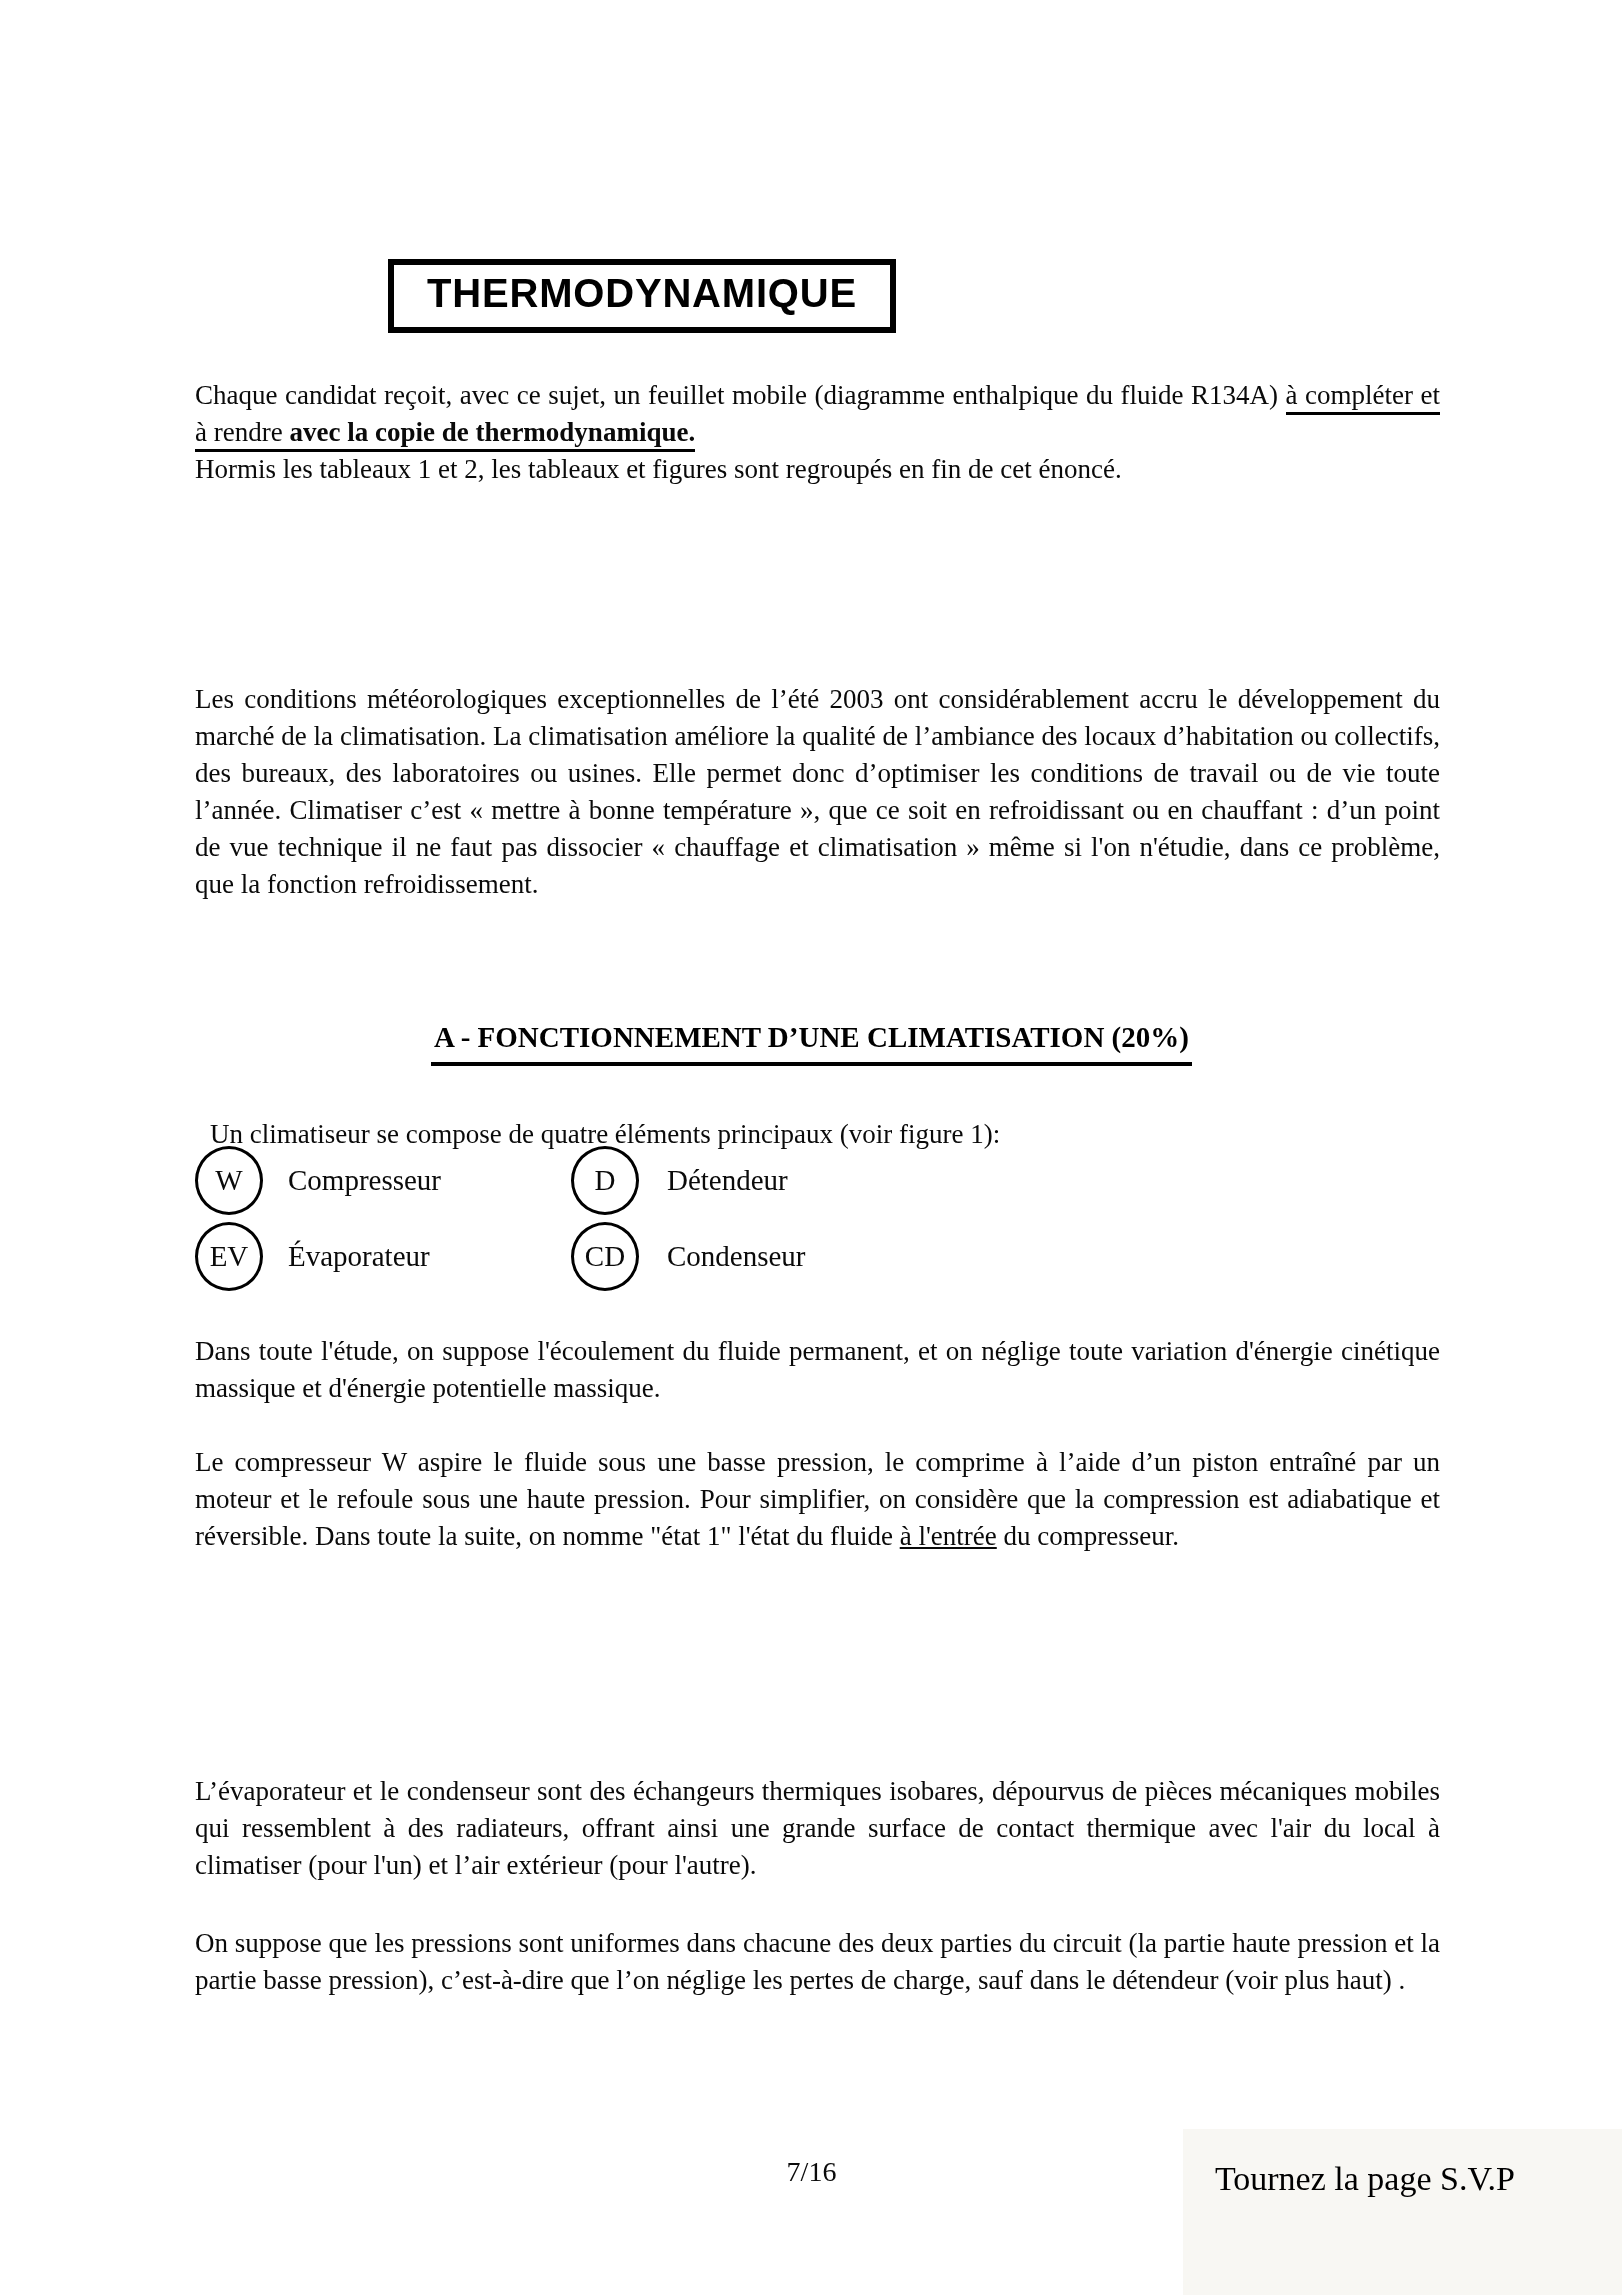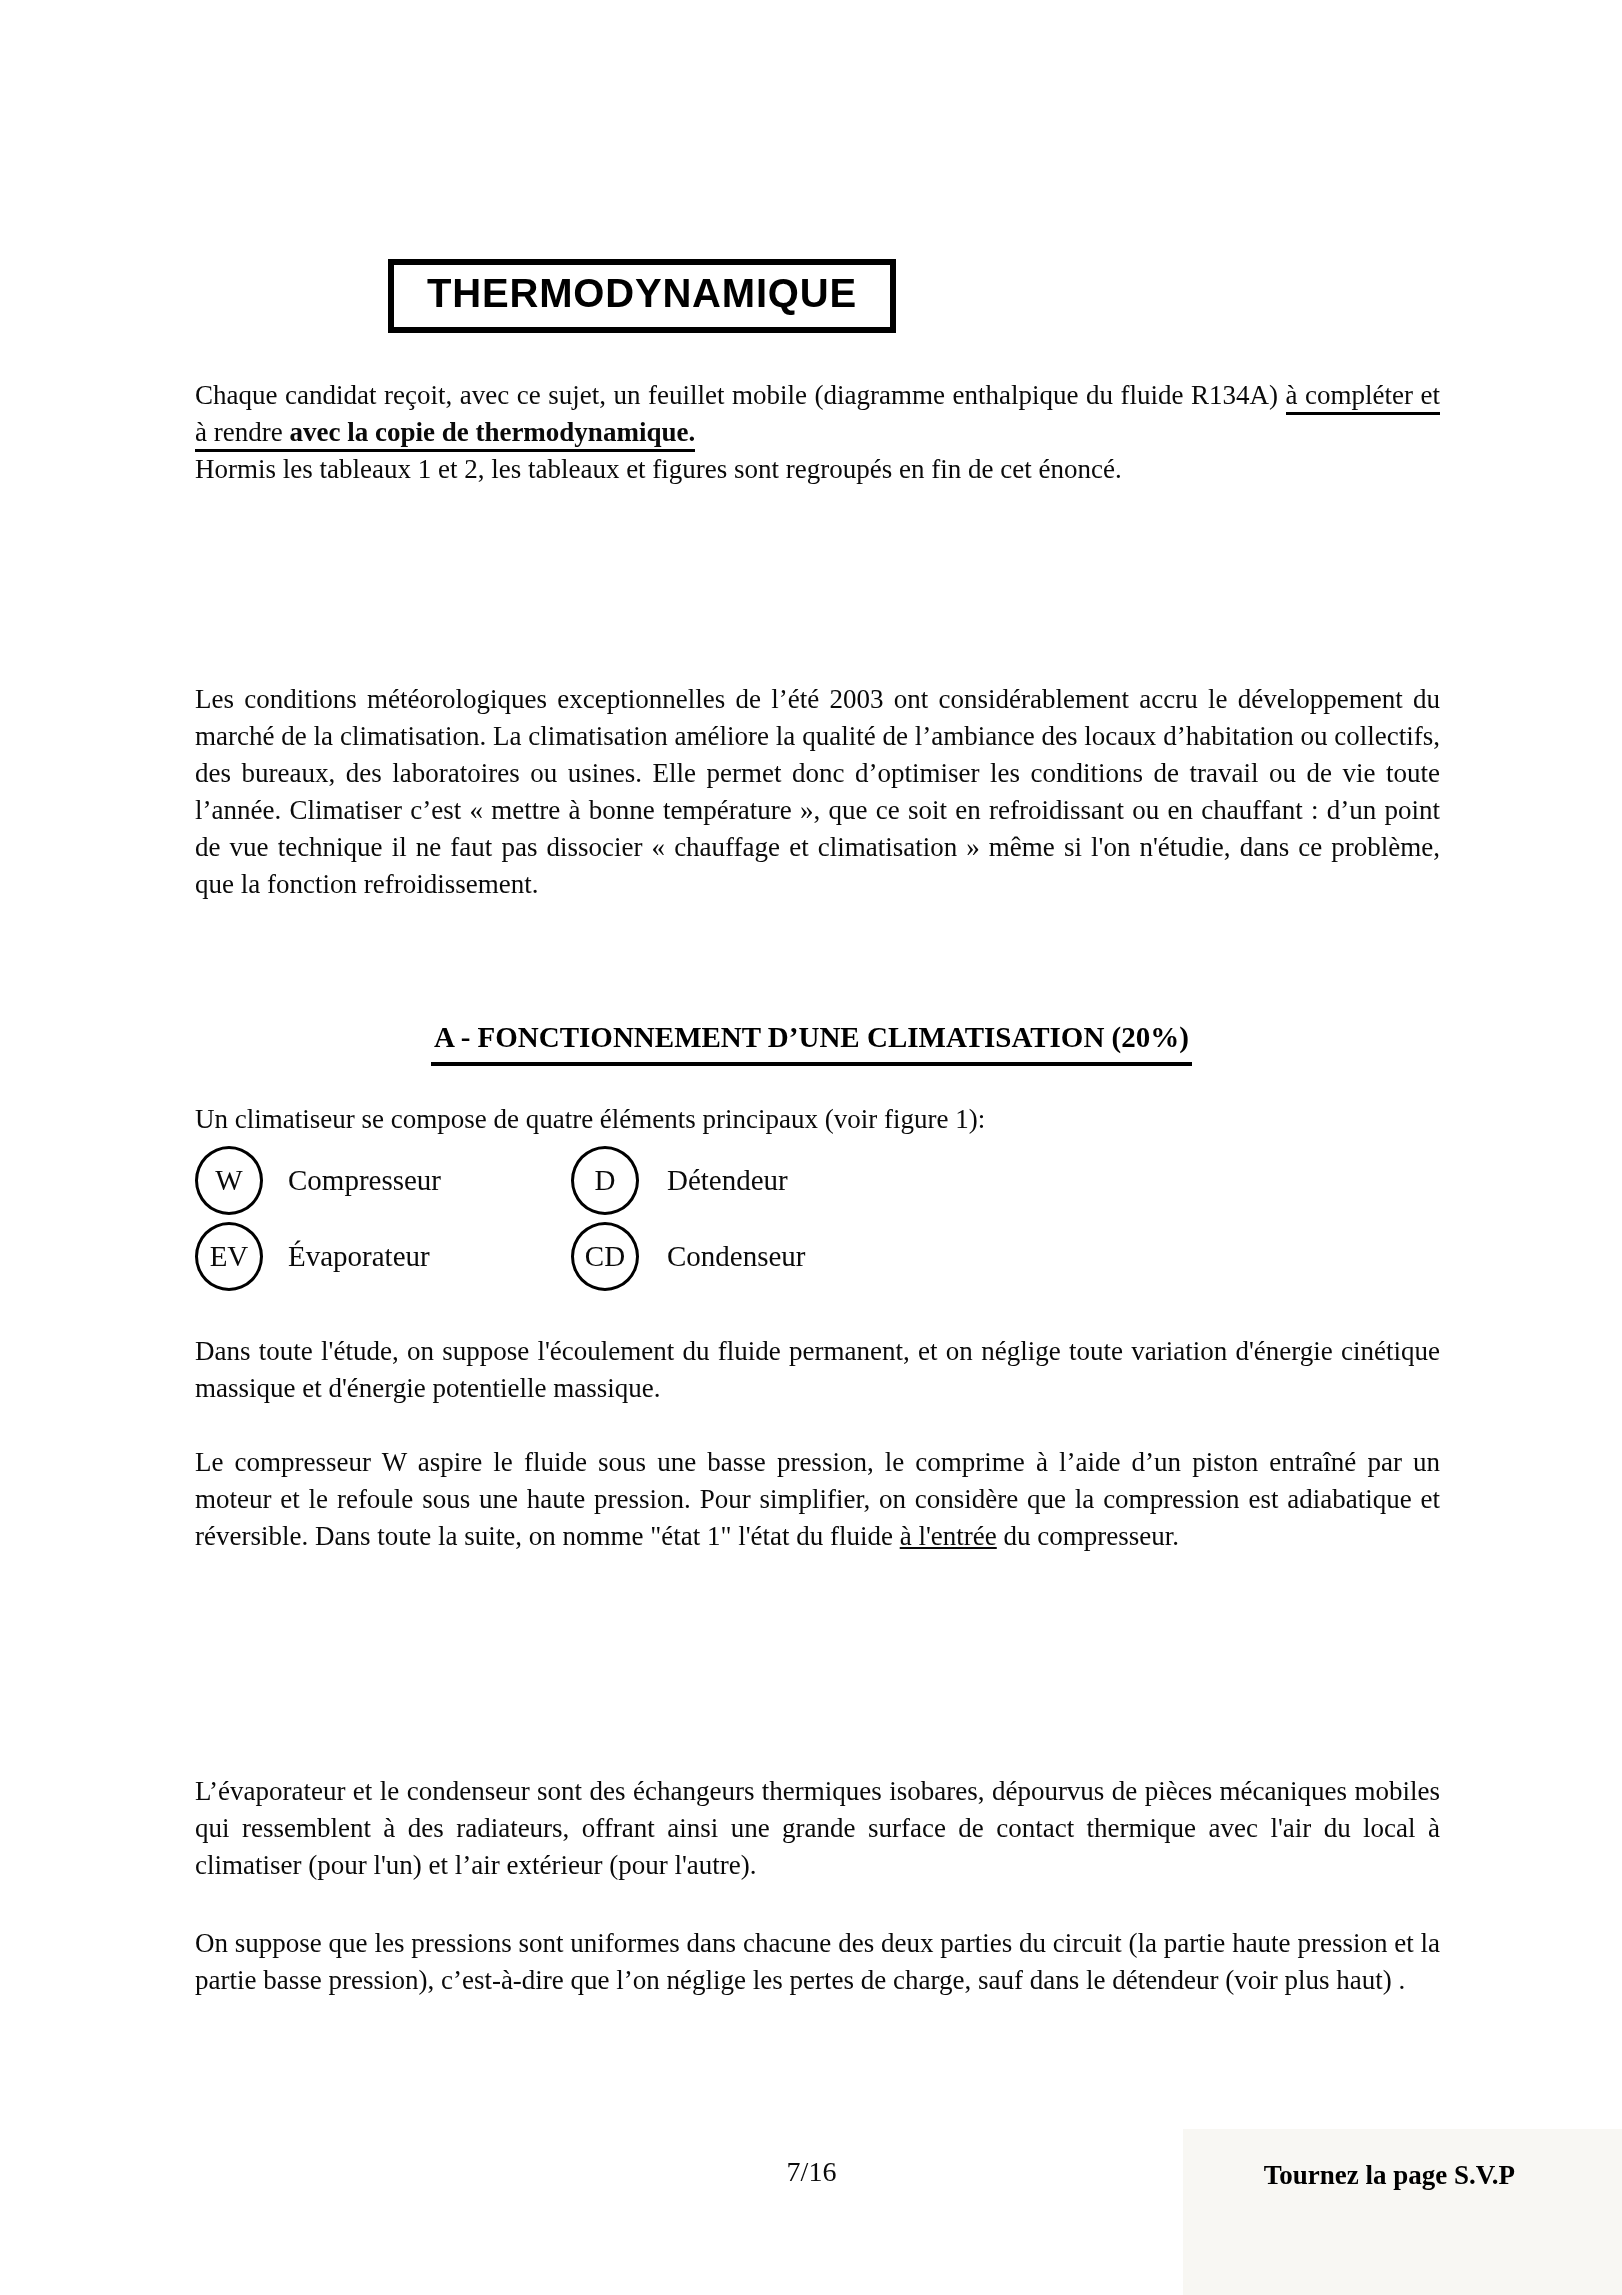--- a/index.html
+++ b/index.html
@@ -66,21 +66,21 @@
   }
   .elem-label{margin-left:25px;font-size:29px;color:#0a0a0a;white-space:nowrap;text-align:right;}
   .elem-cell.second .elem-label{margin-left:28px;}
   
   .footer-page{
     position:absolute;top:2156px;left:0;width:1623px;text-align:center;
     font-size:28px;color:#0a0a0a;
   }
   .footer-note{
     position:absolute;top:2160px;right:108px;
-    font-weight:bold;font-size:27px;color:#000;
+    font-weight:normal;font-size:34px;color:#000;
   }
   .scan-artifact{
     position:absolute;left:1183px;top:2129px;width:440px;height:166px;
     background:#f8f7f3;
   }
 </style>
 </head>
 <body>
 
 <div class="page">
@@ -98,21 +98,21 @@
     <span class="block">Hormis les tableaux 1 et 2, les tableaux et figures sont regroupés en fin de cet énoncé.</span>
   </p>
 
 
   <p class="col" style="top:681px;margin:0;">Les conditions météorologiques exceptionnelles de l’été 2003 ont considérablement accru le développement du marché de la climatisation. La climatisation améliore la qualité de l’ambiance des locaux d’habitation ou collectifs, des bureaux, des laboratoires ou usines. Elle permet donc d’optimiser les conditions de travail ou de vie toute l’année. Climatiser c’est « mettre à bonne température », que ce soit en refroidissant ou en chauffant : d’un point de vue technique il ne faut pas dissocier « chauffage et climatisation » même si l'on n'étudie, dans ce problème, que la fonction refroidissement.</p>
 
   <div class="h-section">
     <span class="underline">A - FONCTIONNEMENT D’UNE CLIMATISATION (20%)</span>
   </div>
 
-  <p class="col" style="top:1101px;margin:0;text-align:left;">Un climatiseur se compose de quatre éléments principaux (voir figure 1):</p>
+  <p class="col" style="top:1101px;margin:15px;text-align:left;">Un climatiseur se compose de quatre éléments principaux (voir figure 1):</p>
 
   <div class="elem-row" style="top:1146px;">
     <div class="elem-cell first">
       <div class="elem-badge">W</div>
       <div class="elem-label">Compresseur</div>
     </div>
     <div class="elem-cell second">
       <div class="elem-badge">D</div>
       <div class="elem-label">Détendeur</div>
     </div>

